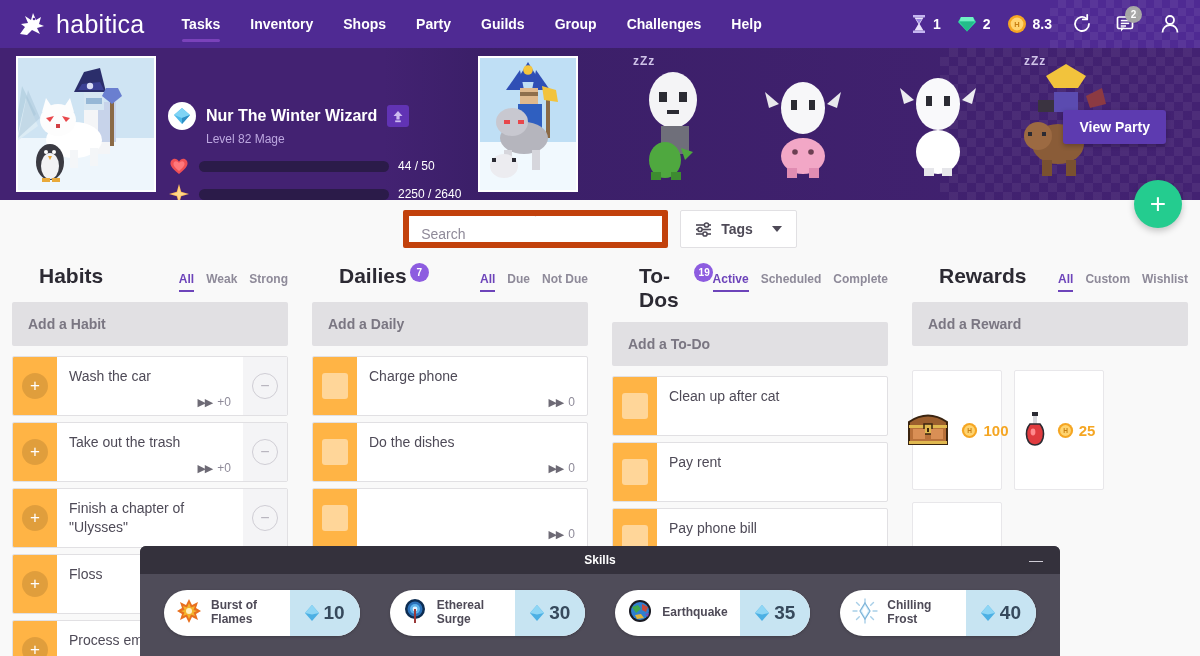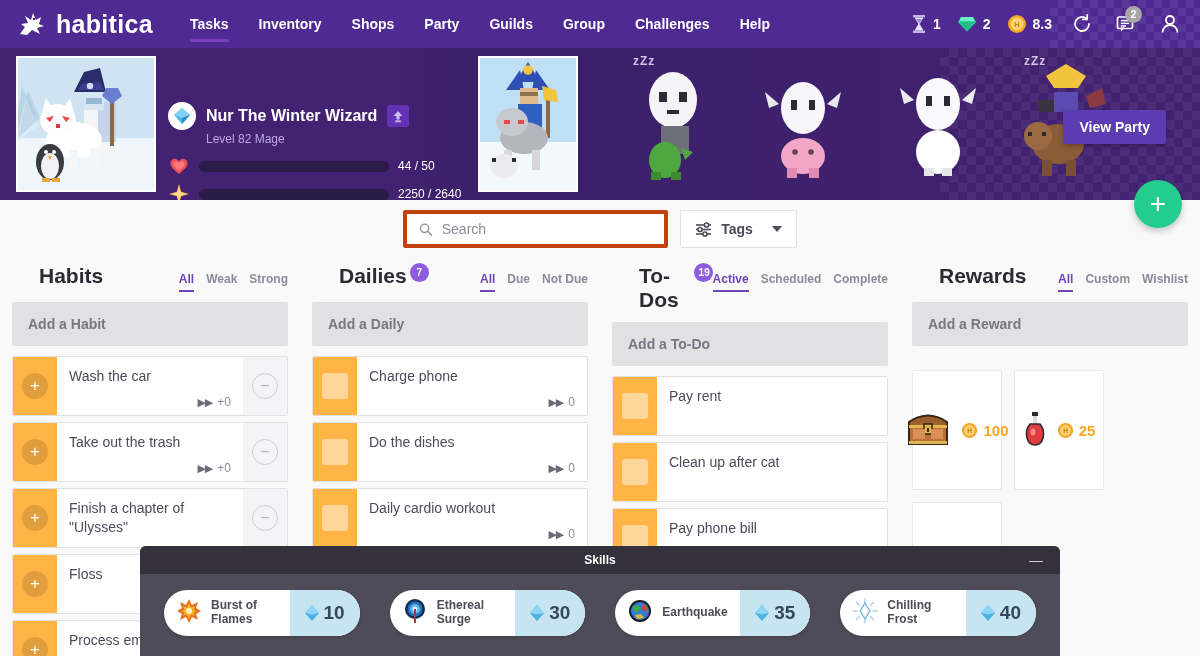--- a/index.html
+++ b/index.html
@@ -12,21 +12,21 @@
   }
 
   
   .topnav {
     height: 48px; background: #4f2a93;
     display: flex; align-items: center;
     position: relative; z-index: 20;
   }
   .nav-logo-wrap { display: flex; align-items: center; padding-left: 16px; gap: 10px; }
   .gryphon { width: 30px; height: 28px; position: relative; }
-  .brand { color: #fff; font-size: 25px; font-weight: 700; letter-spacing: .3px; position: relative; }
+  .brand { color: #fff; font-size: 25px; font-weight: 400; letter-spacing: .3px; position: relative; }
   .nav-links { display: flex; align-items: center; margin-left: 22px; height: 48px; }
   .nav-link {
     color: #fff; font-size: 14px; font-weight: bold; padding: 0 15px;
     height: 48px; display: flex; align-items: center; position: relative; cursor: pointer;
   }
   .nav-link.active::after {
     content: ""; position: absolute; left: 15px; right: 15px; bottom: 6px;
     height: 3px; background: #7a42ba; border-radius: 2px;
   }
   .nav-right { margin-left: auto; display: flex; align-items: center; height: 48px; padding-right: 10px; gap: 4px; }
@@ -104,22 +104,22 @@
     font-size: 28px; font-weight: 300; cursor: pointer; z-index: 15;
     box-shadow: 0 3px 7px rgba(0,0,0,.22);
   }
 
   
   .searchrow {
     height: 58px; background: #f9f9f9;
     display: flex; align-items: center; justify-content: center; gap: 12px;
   }
   .search-field {
-    width: 265px; height: 38px; background: #fff; border: 4px solid #c2410c; border-radius: 2px;
-    display: flex; align-items: center; padding: 0 12px; gap: 9px; cursor: text;
+    width: 265px; height: 38px; background: #fff; border: 6px solid #c2410c; border-radius: 2px;
+    display: flex; align-items: center; padding: 0 12px; gap: 9px; cursor: text; flex-direction: column;
   }
   .search-field input {
     border: none; outline: none; font-size: 14px; color: #4e4a57;
     font-family: "Liberation Sans", sans-serif; width: 100%; background: transparent;
   }
   .search-field input::placeholder { color: #8f8a99; }
   .tags-btn {
     height: 38px; background: #fff; border: 1px solid #e1e0e3; border-radius: 2px;
     display: flex; align-items: center; padding: 0 14px; gap: 9px; cursor: pointer;
   }
@@ -611,21 +611,20 @@
               <span class="ff">▶▶</span>
               <span>0</span>
             </span>
           </div>
         </div>
         <div class="task">
           <div class="chk-col">
             <span class="chk-box"></span>
           </div>
           <div class="task-body">
-            <div class="task-title">Daily cardio workout</div>
             <span class="task-meta">
               <span class="ff">▶▶</span>
               <span>0</span>
             </span>
           </div>
         </div>
         <div class="task">
           <div class="chk-col">
             <span class="chk-box"></span>
           </div>
@@ -645,29 +644,29 @@
           <span class="filter">Complete</span>
         </span>
       </div>
       <div class="addbar">Add a To-Do</div>
       <div class="task-list">
         <div class="task">
           <div class="chk-col">
             <span class="chk-box"></span>
           </div>
           <div class="task-body">
-            <div class="task-title">Pay rent</div>
+            <div class="task-title">Clean up after cat</div>
           </div>
         </div>
         <div class="task">
           <div class="chk-col">
             <span class="chk-box"></span>
           </div>
           <div class="task-body">
-            <div class="task-title">Clean up after cat</div>
+            <div class="task-title">Pay rent</div>
           </div>
         </div>
         <div class="task">
           <div class="chk-col">
             <span class="chk-box"></span>
           </div>
           <div class="task-body">
             <div class="task-title">Pay phone bill</div>
           </div>
         </div>

